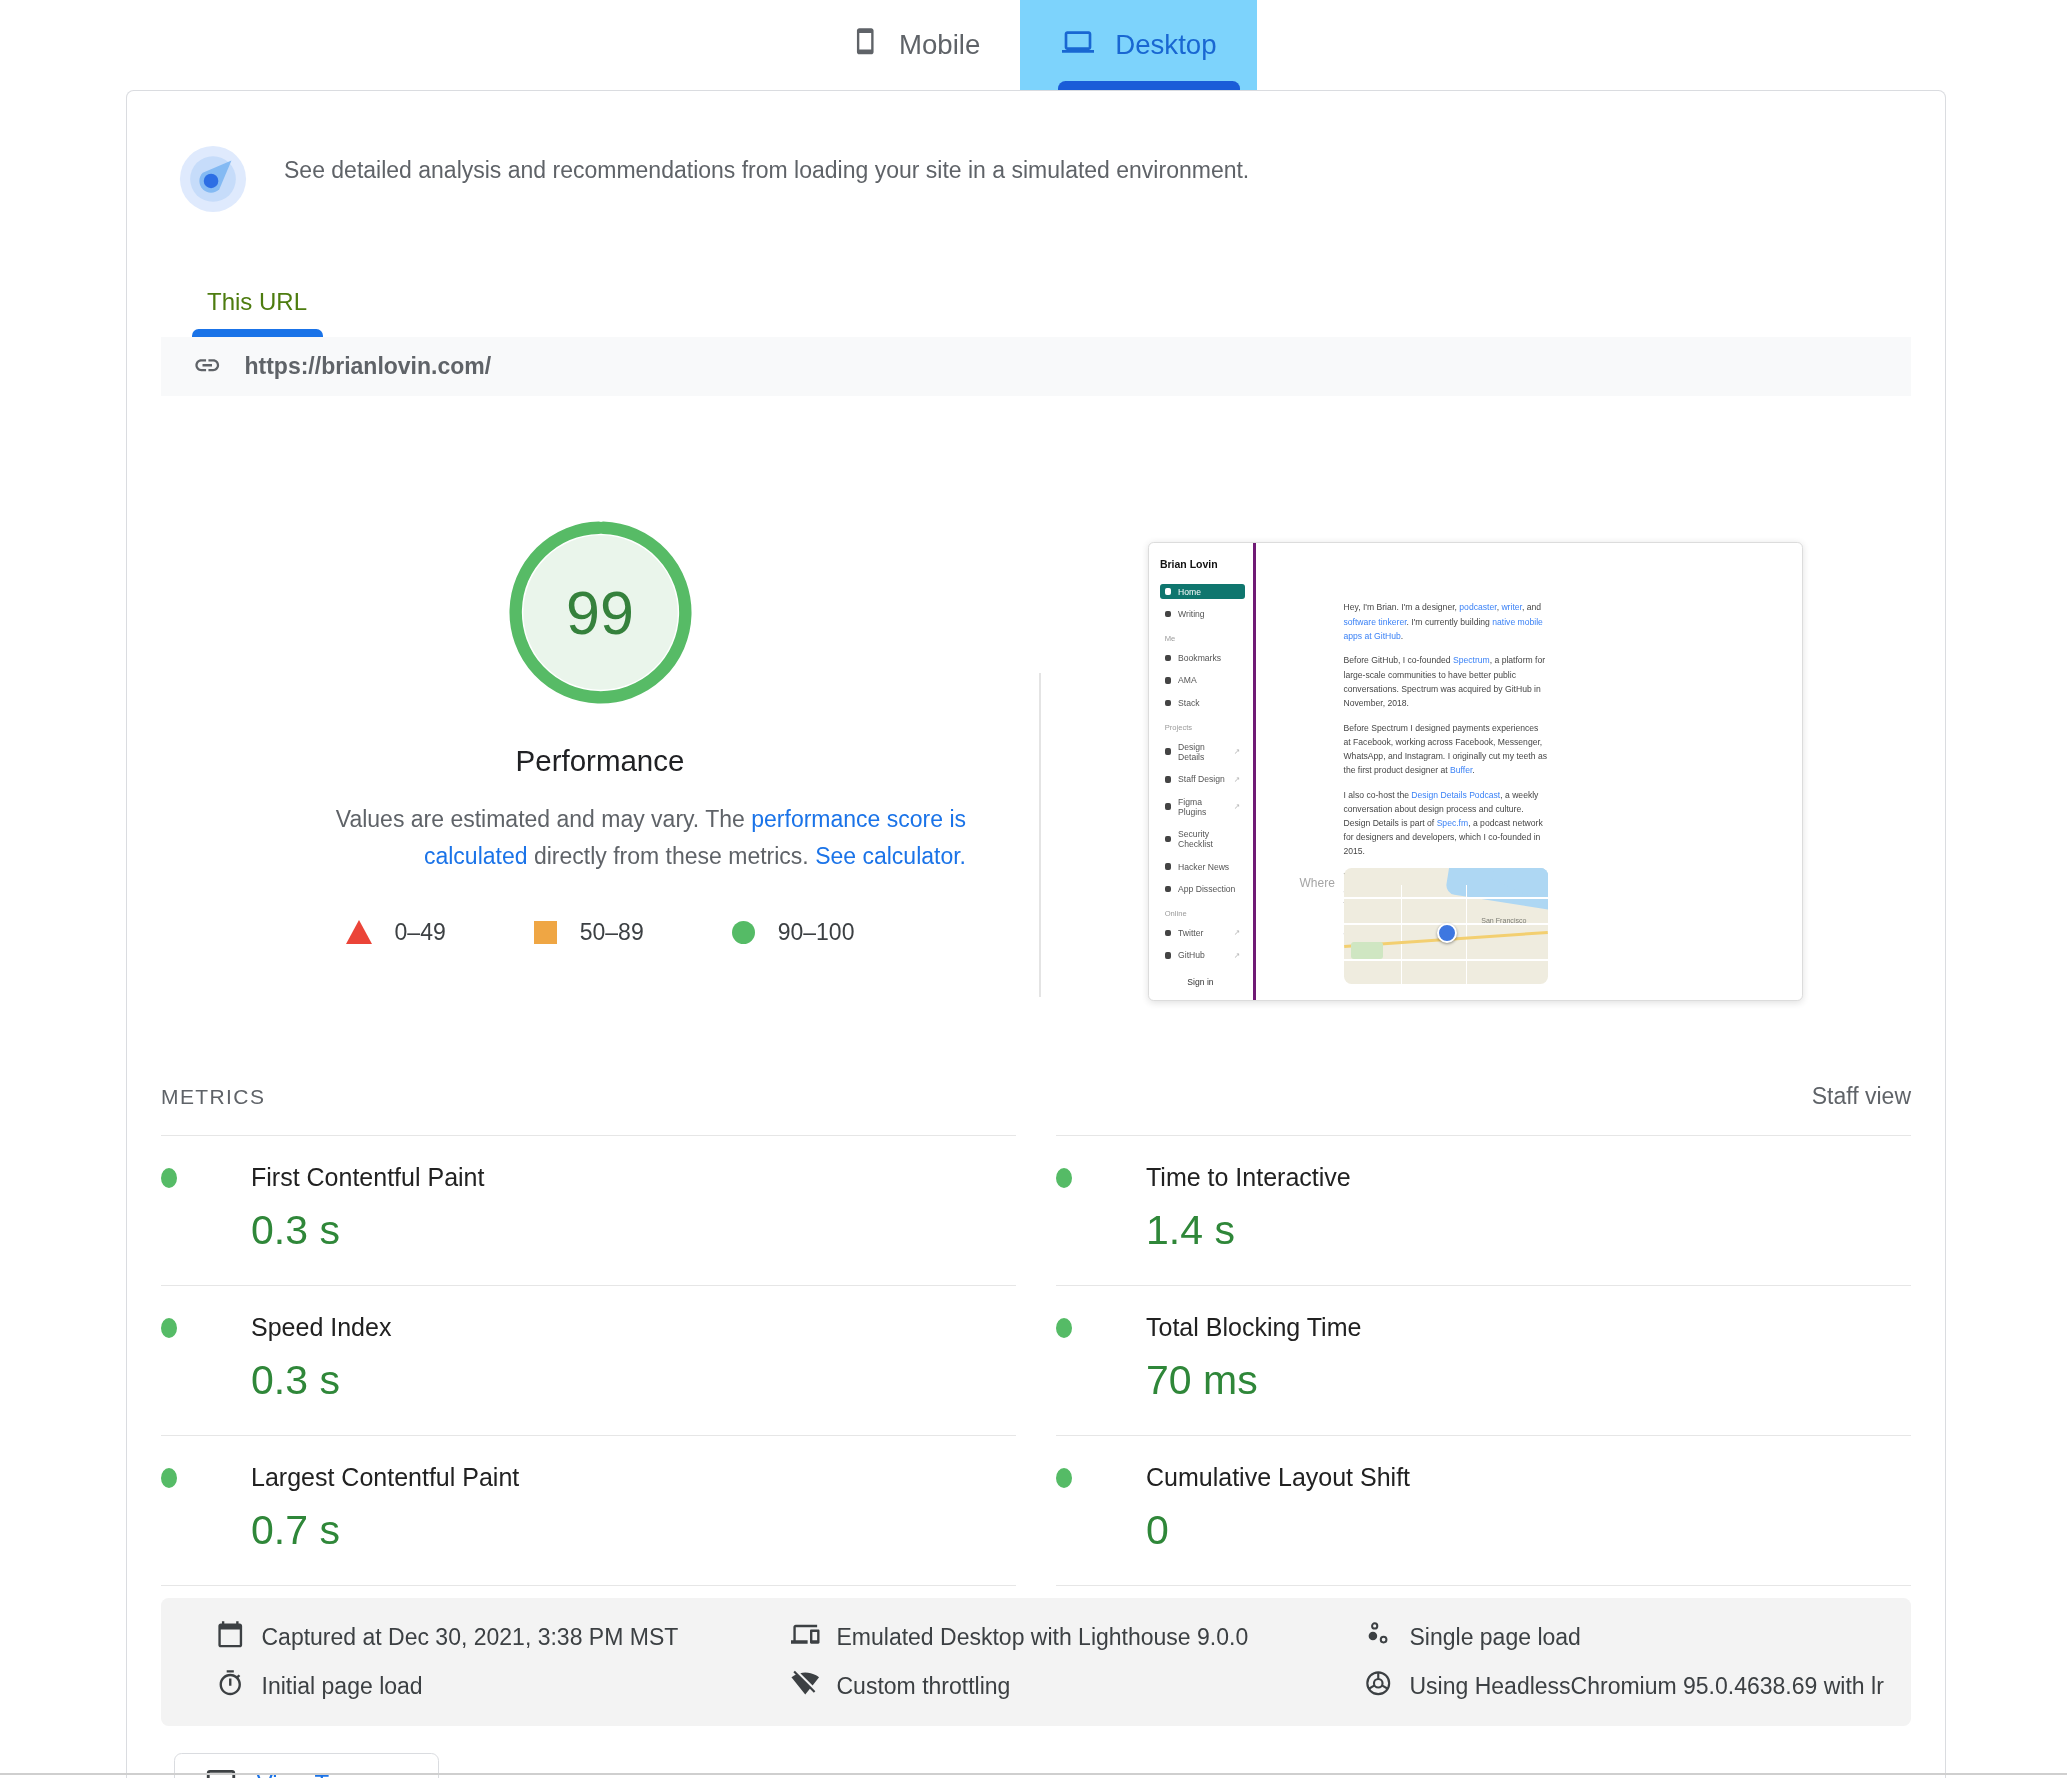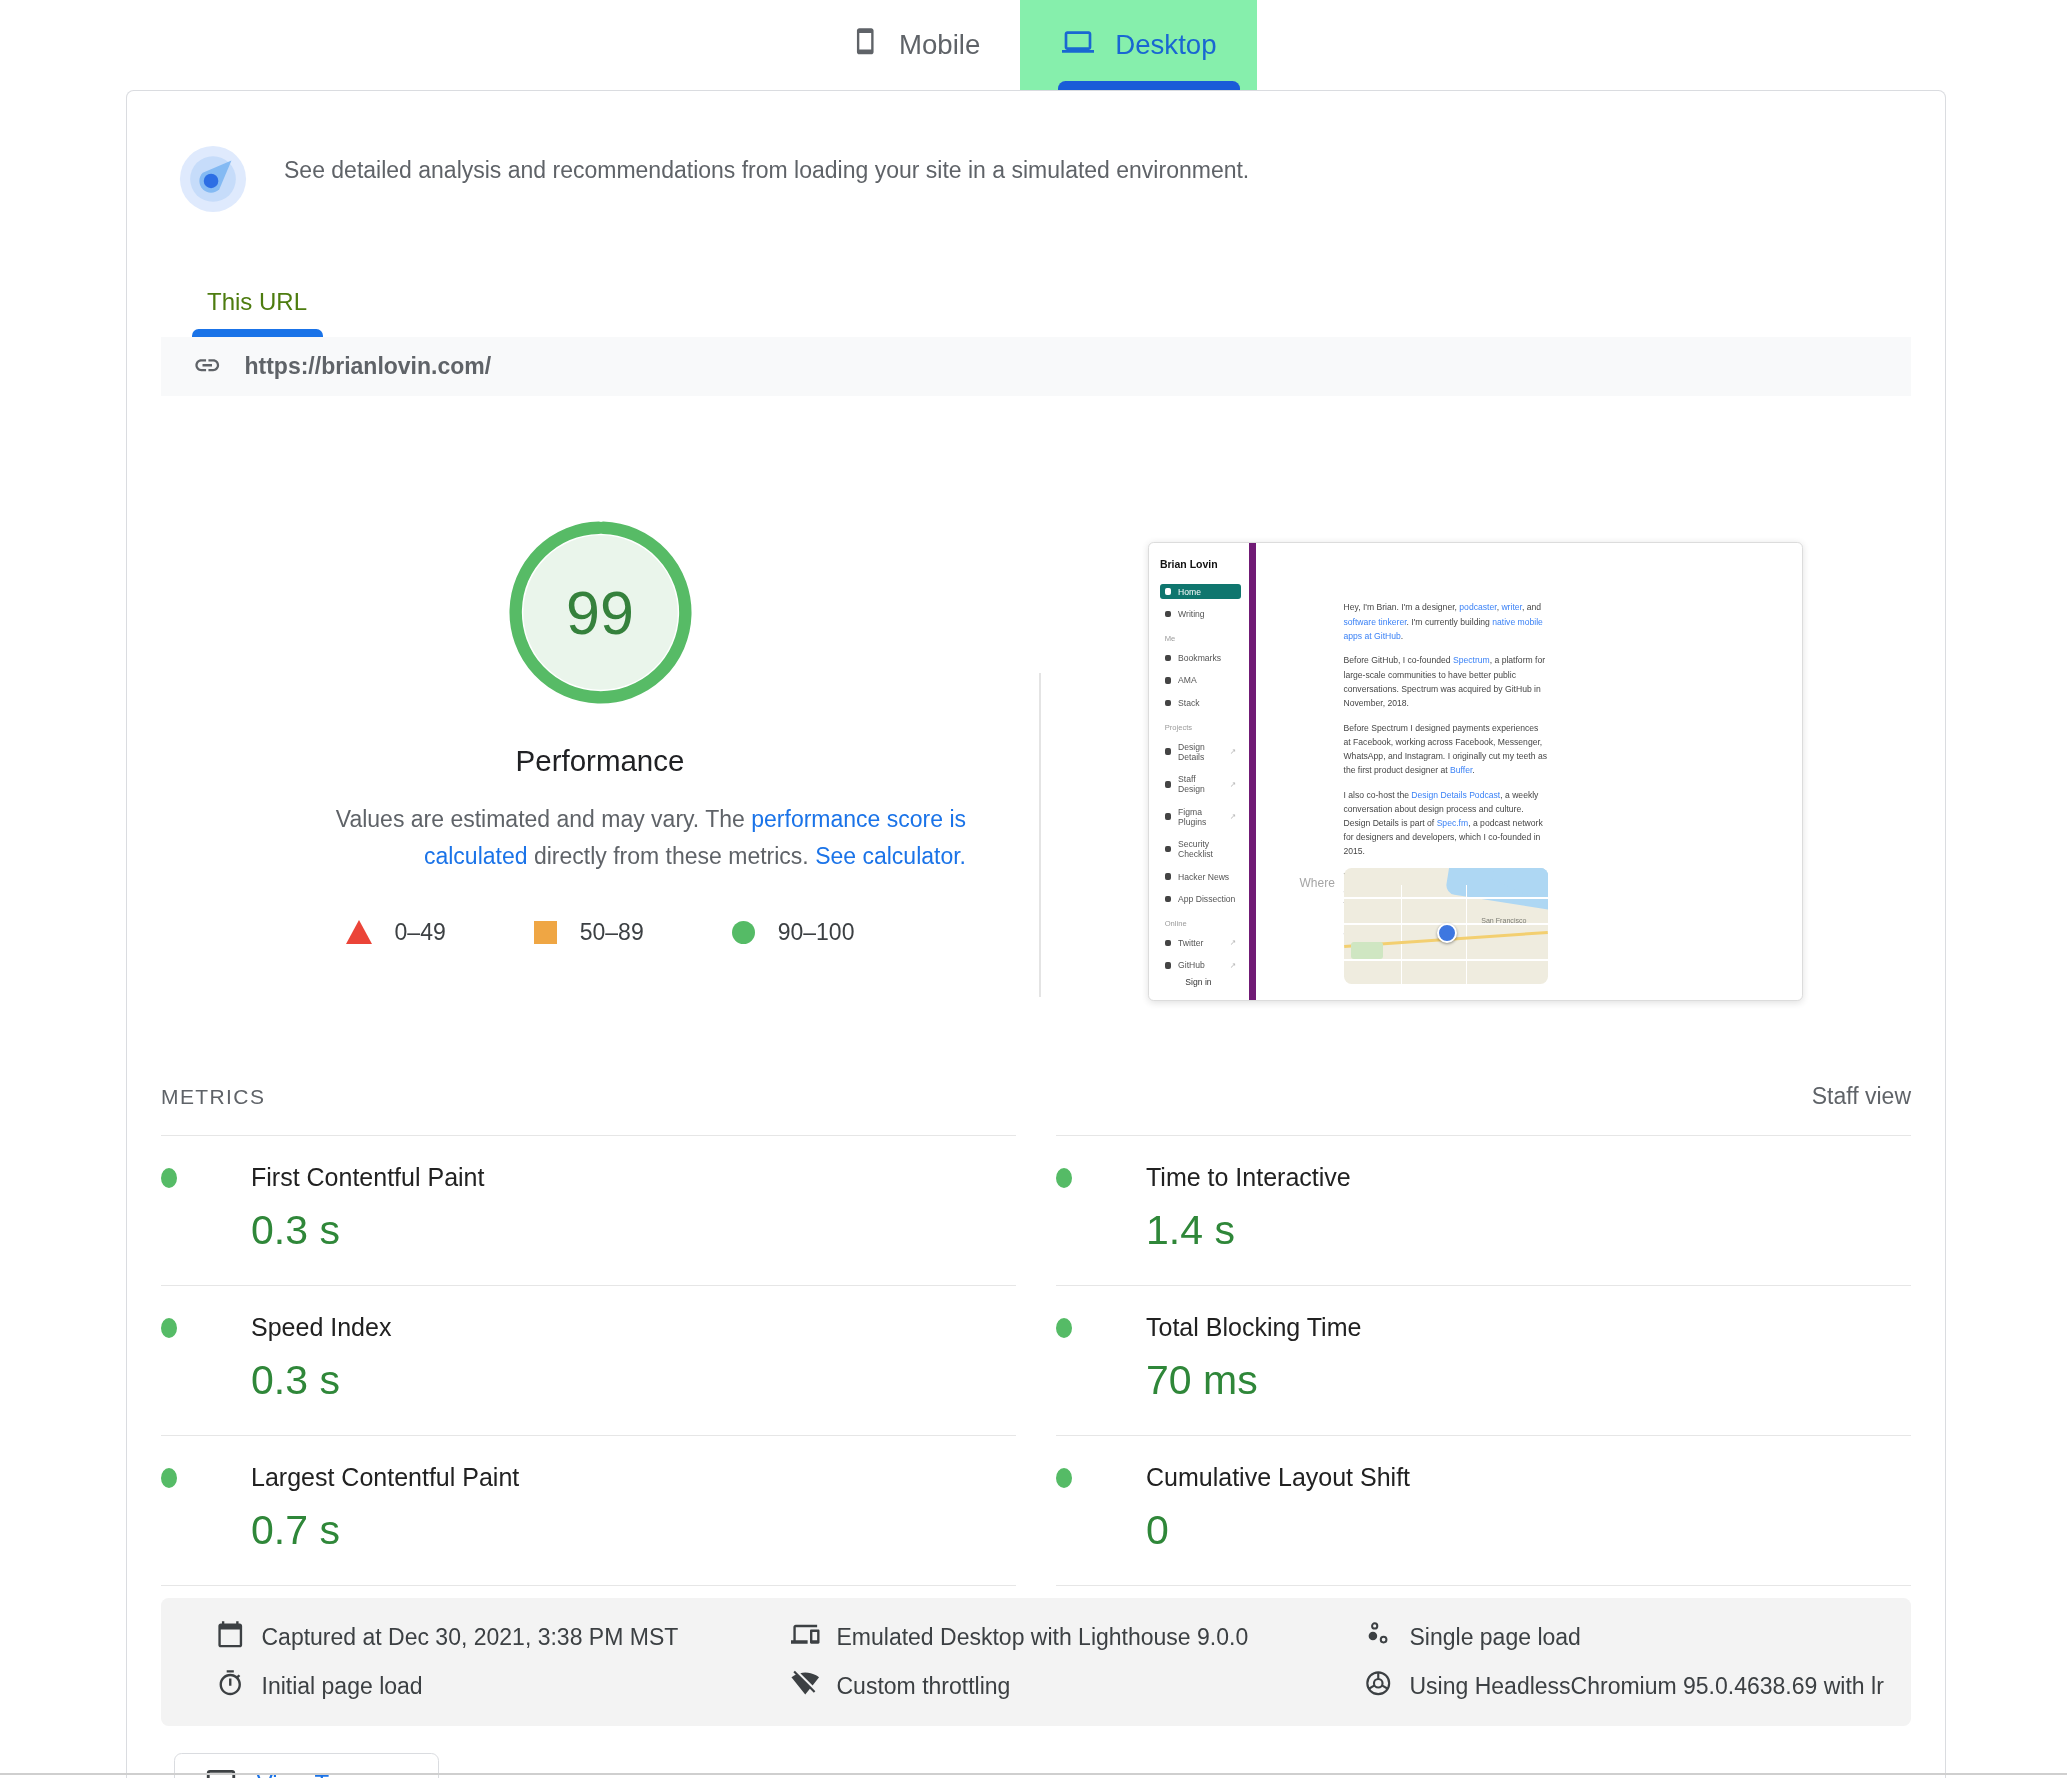--- a/index.html
+++ b/index.html
@@ -4,21 +4,21 @@
 <style>
   html,body{margin:0;padding:0;}
   body{
     width:2068px;height:1779px;position:relative;overflow:hidden;
     background:#fff;font-family:"Liberation Sans",sans-serif;color:#202124;
   }
   
   .tabbar{height:90px;display:flex;justify-content:center;align-items:stretch;}
   .devtab{display:flex;align-items:center;gap:19px;padding:0 40px;font-size:27.6px;font-weight:500;cursor:pointer;}
   .devtab.mobile{color:#5f6368;}
-  .devtab.desktop{color:#1967d2;background:#86efac;position:relative;}
+  .devtab.desktop{color:#1967d2;background:#7dd3fc;position:relative;}
   .devtab .underline{position:absolute;left:38px;right:17px;bottom:0;height:9.5px;background:#1a5cd8;border-radius:7.6px 7.6px 0 0;}
   
   .card{
     position:absolute;left:126px;top:90px;width:1820px;height:1688px;
     border:1px solid #dadce0;border-bottom:none;border-radius:7.6px 7.6px 0 0;
     box-sizing:border-box;padding:0 34px;background:#fff;
   }
   
   .hdr{display:flex;gap:36px;margin-top:53px;align-items:flex-start;padding-left:17px;}
   .hdr-icon{width:70px;height:70px;flex:0 0 auto;}
@@ -42,21 +42,21 @@
   .score-note .lnk{color:#1a73e8;cursor:pointer;}
   .legend{display:flex;justify-content:center;gap:88px;margin-top:44px;align-items:center;}
   .lg-item{display:flex;align-items:center;gap:23px;font-size:23px;color:#3c4043;}
   .lg-tri{width:0;height:0;border-left:13.3px solid transparent;border-right:13.3px solid transparent;border-bottom:24px solid #eb4438;}
   .lg-sq{width:23px;height:23px;background:#efa644;}
   .lg-ci{width:23px;height:23px;border-radius:50%;background:#55bb66;}
   
   .thumb-col{flex:1;}
   .thumb{width:653px;height:457px;margin:27px auto 0;border:1px solid #dcdcdc;border-radius:5.7px;
     box-shadow:0 1.9px 7.6px rgba(0,0,0,.12);position:relative;background:#fff;overflow:hidden;font-family:"Liberation Sans",sans-serif;}
-  .t-side{position:absolute;left:0;top:0;bottom:0;width:107px;border-right:7px solid #701a75;box-sizing:border-box;padding:15px 7.6px 0 11.4px;}
+  .t-side{position:absolute;left:0;top:0;bottom:0;width:107px;border-right:3px solid #701a75;box-sizing:border-box;padding:15px 7.6px 0 11.4px;}
   .t-title{font-size:10.5px;font-weight:bold;color:#111;margin-bottom:13.3px;}
   .t-item{display:flex;align-items:center;gap:6.7px;font-size:8.6px;color:#555;margin:6.7px 0;padding:2.9px 4.8px;border-radius:2.9px;}
   .t-item .t-ico{width:6.7px;height:6.7px;border-radius:1.9px;background:#444;flex:0 0 auto;}
   .t-item.t-active{background:#0f766e;color:#fff;}
   .t-item.t-active .t-ico{background:#fff;}
   .t-ext{margin-left:auto;color:#b5b5b5;font-size:7.6px;}
   .t-sec{font-size:7.6px;color:#9a9a9a;margin:12.4px 0 3.8px;padding-left:4.8px;}
   .t-signin{position:absolute;bottom:13.3px;left:0;right:0;text-align:center;font-size:8.6px;color:#333;}
   .t-main{position:absolute;left:195px;top:57px;width:204px;}
   .t-p{font-size:8.6px;line-height:1.65;color:#464646;margin:0 0 10.5px;}

